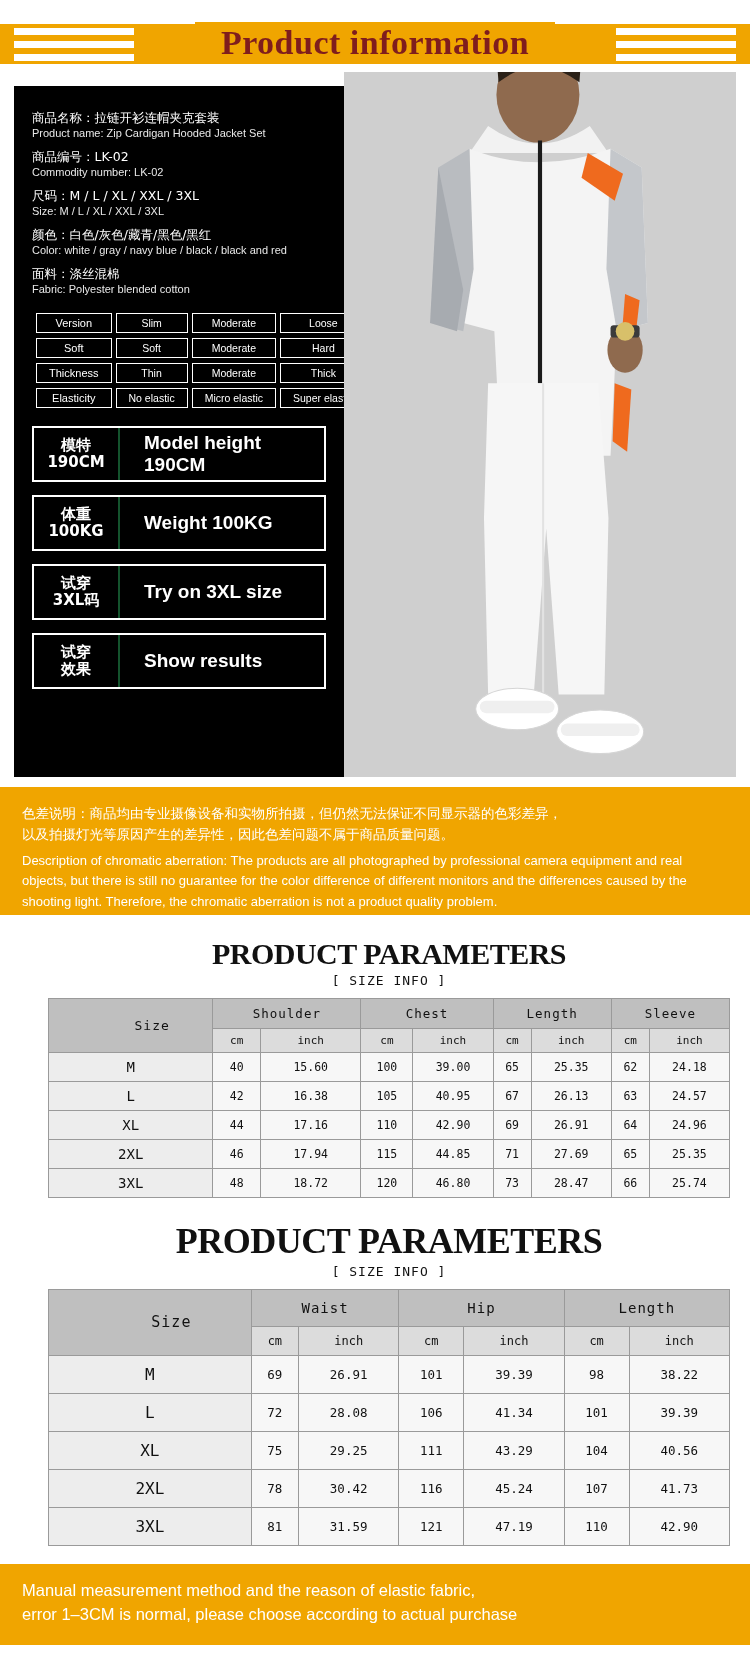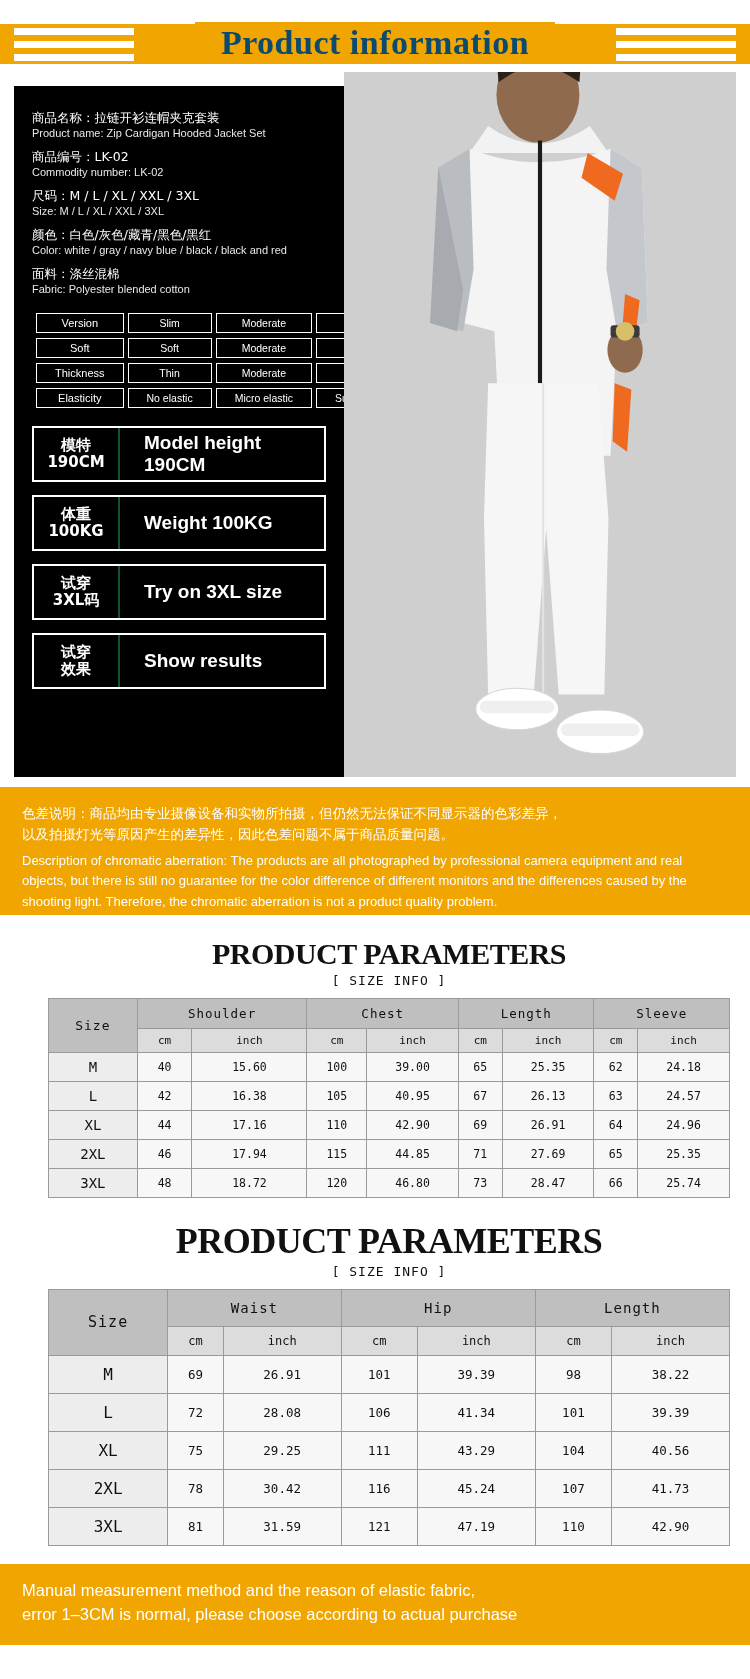--- a/index.html
+++ b/index.html
@@ -53,21 +53,21 @@
   .header-stripes.left span:nth-child(3) { width: 100%; }
   .header-title {
     position: relative;
     z-index: 4;
     background: #f0a500;
     padding: 2px 26px;
     font-size: 34px;
     font-weight: bold;
     font-family: "Liberation Serif", serif;
     letter-spacing: 0.5px;
-    color: #0c4a6e;
+    color: #7f1d1d;
   }
 
   
   .product-panel {
     display: flex;
     padding: 0 14px;
     gap: 0;
     background: #ffffff;
   }
   .spec-box {
@@ -94,21 +94,21 @@
     margin-top: 12px;
     border-collapse: separate;
     border-spacing: 4px 5px;
     width: 100%;
   }
   .attr-table td {
     border: 1px solid #ffffff;
     color: #ffffff;
     text-align: center;
     font-size: 10.5px;
-    padding: 3px 18px;
+    padding: 3px 12px;
     white-space: nowrap;
   }
   .attr-table td.attr-label { font-size: 11px; }
 
   .hl-box {
     margin-top: 13px;
     border: 2px solid #ffffff;
     display: flex;
     align-items: stretch;
     min-height: 56px;
@@ -202,20 +202,21 @@
   }
   table.size-table .unit {
     background: #dcdcdc;
     font-size: 11px;
     padding: 5px 2px;
   }
   table.size-table .sizecol {
     background: #bfbfbf;
     font-size: 13px;
     letter-spacing: 1px;
+    padding-left: 44px;
   }
   table.size-table .rowlabel {
     background: #ededed;
     font-size: 14px;
     padding: 6px 2px;
     font-family: "DejaVu Sans Mono", monospace;
   }
   table.size-table .val {
     background: #f7f7f7;
     font-size: 11.5px;

